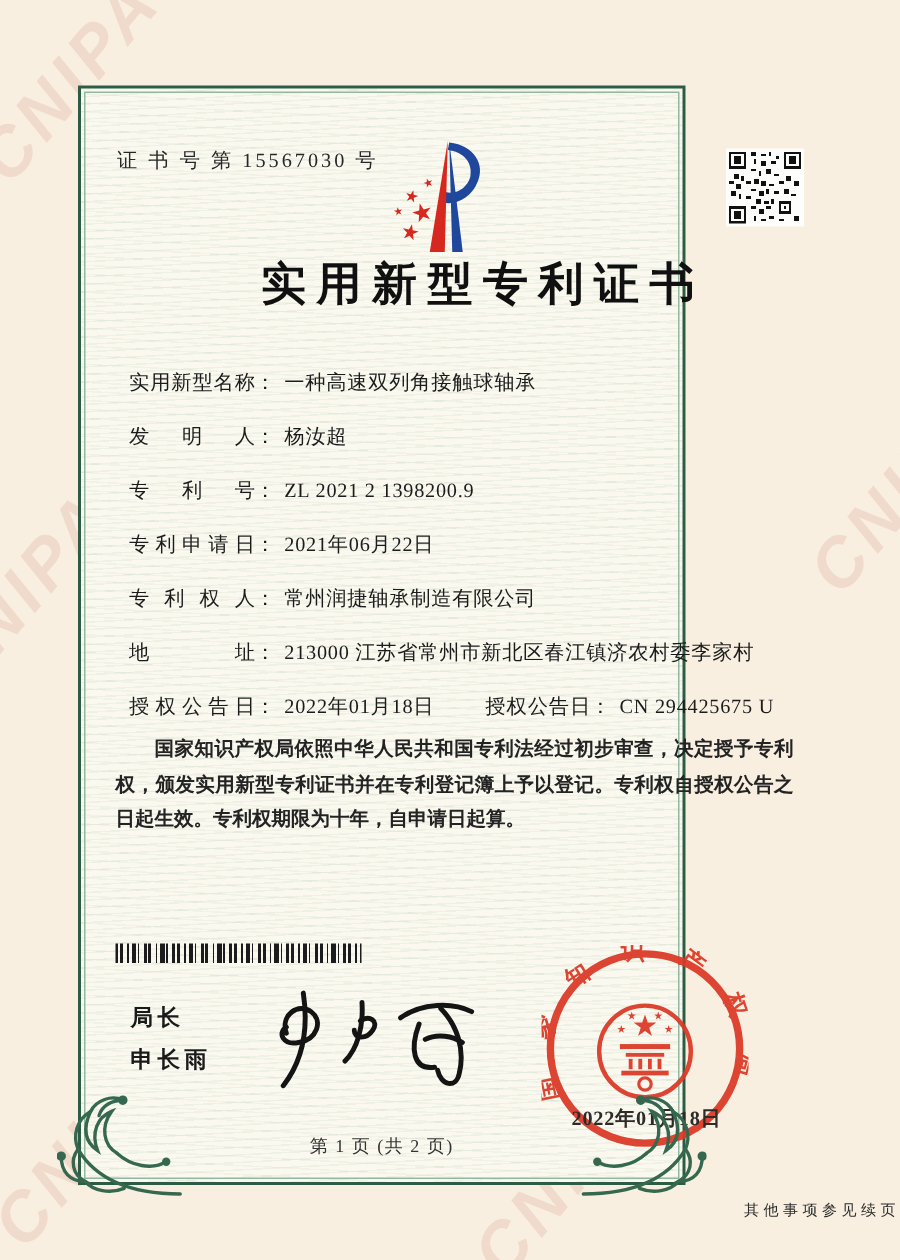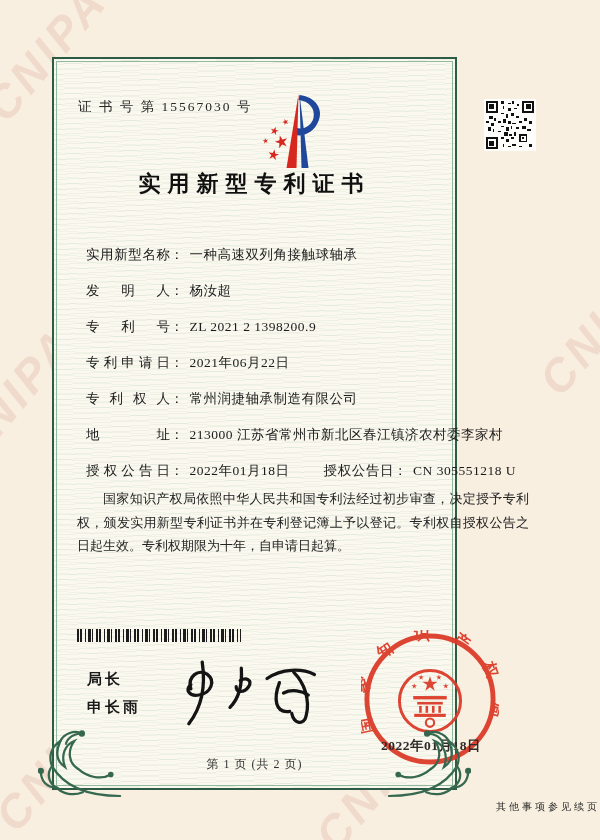--- a/index.html
+++ b/index.html
@@ -36,40 +36,41 @@
     position:absolute;inset:2px;border:1px solid #93b8a0;pointer-events:none;
   }
   .cert-no{
     position:absolute;left:24px;top:39px;
     font-size:13.5px;letter-spacing:2px;color:#272727;
   }
   .logo{position:absolute;left:198px;top:30px;width:75px;height:82px;}
   .qr{position:absolute;left:430px;top:40px;width:52px;height:52px;background:#fdfdfb;padding:2px;box-sizing:border-box;}
   .title{
     position:absolute;left:0;top:110px;width:100%;
-    text-align:center;font-size:22px;font-weight:bold;
-    letter-spacing:7px;color:#101010;
+    text-align:right;font-size:30px;font-weight:bold;
+    letter-spacing:7px;color:#101010;padding-left:15px;
   }
   
   .fields{position:absolute;left:32px;top:186px;width:440px;font-size:13.5px;}
   .frow{height:36px;line-height:20px;white-space:nowrap;}
   .flabel{
     display:inline-block;width:84px;
     text-align:justify;text-align-last:justify;
     vertical-align:top;color:#1b1b1b;
   }
   .fcolon{display:inline-block;margin-right:6px;}
   .fvalue{letter-spacing:0.5px;color:#1b1b1b;}
   .fgroup2{display:inline-block;margin-left:34px;}
   .fgroup2 .flabel{width:70px;}
   
   .body-text{
     position:absolute;left:23px;top:428px;width:452px;
     font-size:13px;line-height:23.5px;text-align:justify;
     color:#232323;
+    font-weight:bold;
   }
   .body-text p{margin:0;text-indent:2em;}
   
   .barcode{
     position:absolute;left:23px;top:570px;width:164px;height:13px;
     background:repeating-linear-gradient(90deg,
       #1c1c1c 0 2px, rgba(0,0,0,0) 2px 3px,
       #1c1c1c 3px 5px, rgba(0,0,0,0) 5px 8px,
       #1c1c1c 8px 9px, rgba(0,0,0,0) 9px 11px,
       #1c1c1c 11px 14px, rgba(0,0,0,0) 14px 15px,
@@ -204,21 +205,21 @@
       <div class="frow">
         <span class="flabel">专利申请日</span><span class="fcolon">：</span><span class="fvalue">2021年06月22日</span>
       </div>
       <div class="frow">
         <span class="flabel">专利权人</span><span class="fcolon">：</span><span class="fvalue">常州润捷轴承制造有限公司</span>
       </div>
       <div class="frow">
         <span class="flabel">地址</span><span class="fcolon">：</span><span class="fvalue">213000 江苏省常州市新北区春江镇济农村委李家村</span>
       </div>
       <div class="frow">
-        <span class="flabel">授权公告日</span><span class="fcolon">：</span><span class="fvalue">2022年01月18日</span><span class="fgroup2"><span class="flabel">授权公告日</span><span class="fcolon">：</span><span class="fvalue">CN 305551218 U</span></span>
+        <span class="flabel">授权公告日</span><span class="fcolon">：</span><span class="fvalue">2022年01月18日</span><span class="fgroup2"><span class="flabel">授权公告日</span><span class="fcolon">：</span><span class="fvalue">CN 294425675 U</span></span>
       </div>
     </div>
 
     <div class="body-text">
       <p>国家知识产权局依照中华人民共和国专利法经过初步审查，决定授予专利权，颁发实用新型专利证书并在专利登记簿上予以登记。专利权自授权公告之日起生效。专利权期限为十年，自申请日起算。</p>
     </div>
 
     <div class="barcode"></div>
 
     <div class="signer">

